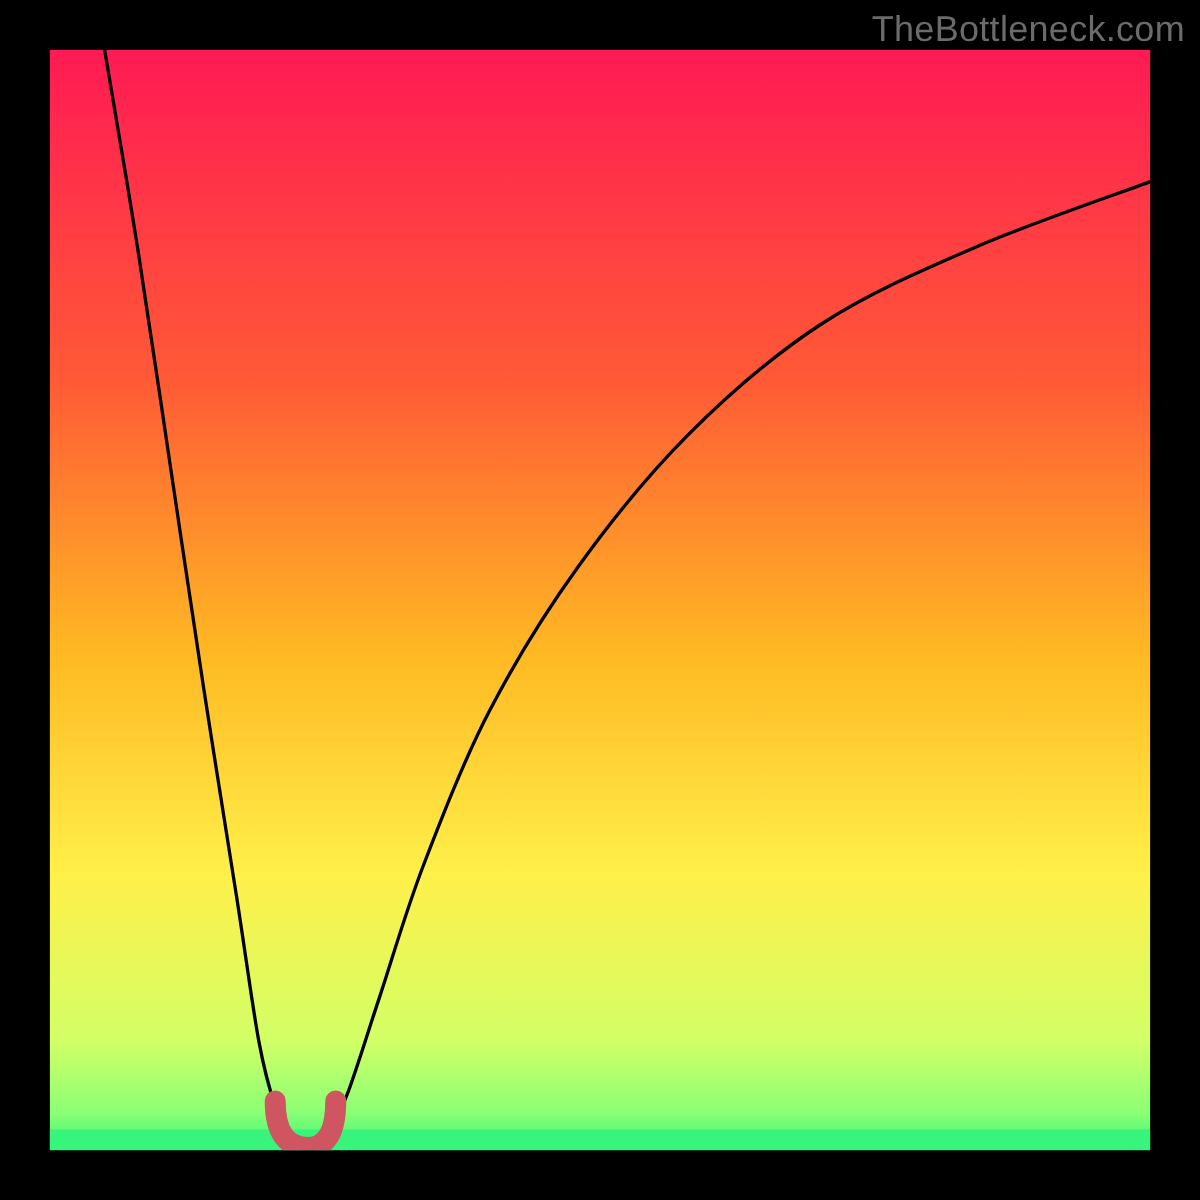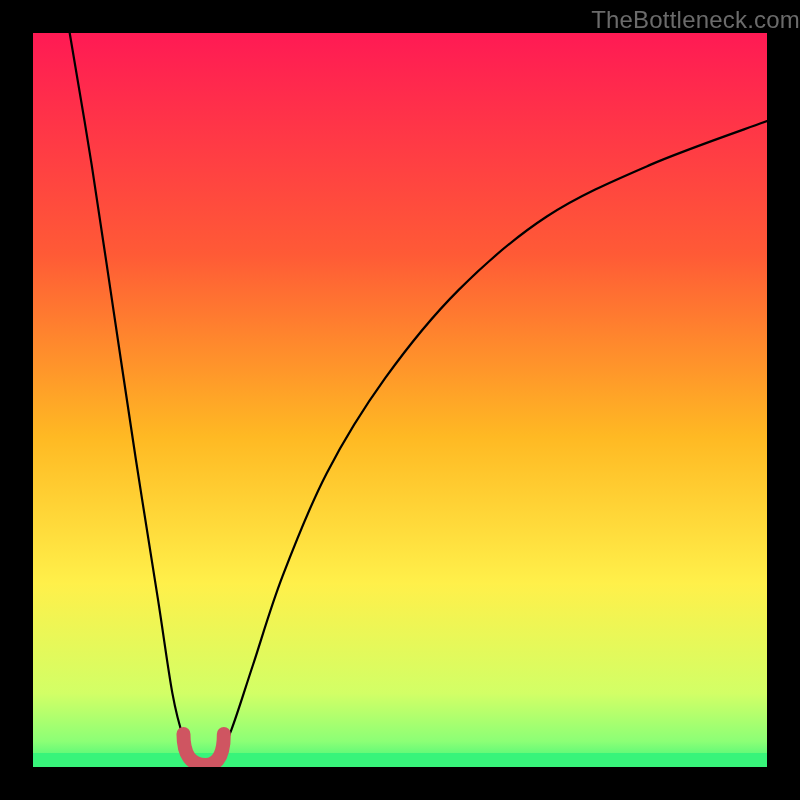--- a/index.html
+++ b/index.html
@@ -6,21 +6,21 @@
   html, body { width: 800px; height: 800px; overflow: hidden; background: #000; }
   .frame {
     position: relative;
     width: 800px;
     height: 800px;
     background: #000;
   }
   .watermark {
     position: absolute;
     top: 6px;
-    right: 0;
+    right: 10px;
     font-family: Arial, Helvetica, sans-serif;
     font-size: 24px;
     color: #6b6b6b;
     letter-spacing: 0.2px;
     z-index: 10;
   }
   .plot-area {
     position: absolute;
     left: 33px;
     top: 33px;

